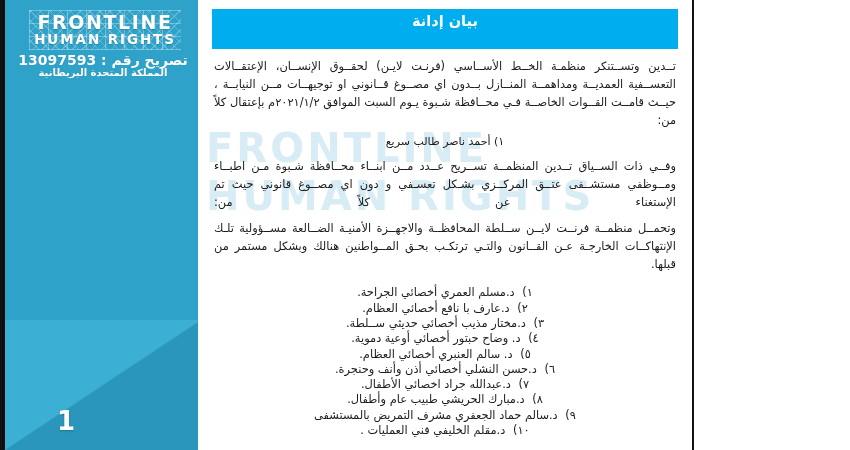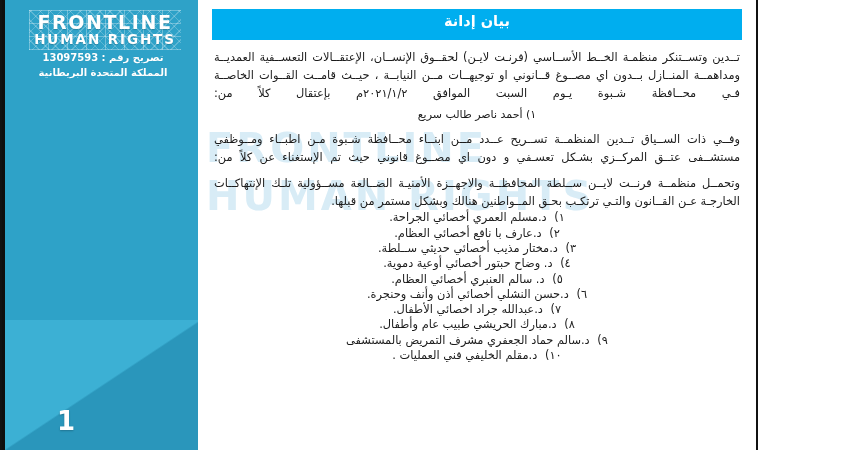--- a/index.html
+++ b/index.html
@@ -6,21 +6,21 @@
     margin: 0;
     padding: 0;
     background: #ffffff;
   }
   body {
     font-family: "DejaVu Sans", "Liberation Sans", sans-serif;
   }
 
   .page {
     position: relative;
-    width: 758px;
+    width: 694px;
     height: 450px;
     background: #ffffff;
     overflow: hidden;
     box-sizing: border-box;
     border-right: 2px solid #111111;
     border-left: 2px solid #111111;
   }
 
   
   .sidebar {
@@ -91,21 +91,21 @@
     position: absolute;
     left: 0;
     width: 196px;
     text-align: center;
     color: #ffffff;
     direction: rtl;
     font-family: "DejaVu Sans", sans-serif;
     font-weight: 700;
     text-shadow: 0 0 1px rgba(0,0,0,0.12);
   }
-  .sidebar-licence { top: 52px; font-size: 10px; }
+  .sidebar-licence { top: 52px; font-size: 14px; }
   .sidebar-country { top: 67px; font-size: 10px; }
 
   .page-number {
     position: absolute;
     left: 52px;
     bottom: 14px;
     color: #ffffff;
     font-family: "DejaVu Sans", sans-serif;
     font-weight: 700;
     font-size: 26px;
@@ -160,21 +160,21 @@
     direction: rtl;
   }
 
   .title-bar {
     background: #00aeef;
     color: #ffffff;
     text-align: center;
     font-family: "DejaVu Sans", sans-serif;
     font-weight: 700;
     font-size: 14.5px;
-    padding: 4px 0 11px 0;
+    padding: 4px 0 20px 0;
     letter-spacing: 0.5px;
   }
 
   .para {
     direction: rtl;
     text-align: justify;
     text-align-last: justify;
     font-family: "DejaVu Sans", sans-serif;
     font-size: 11.4px;
     line-height: 18px;
@@ -196,21 +196,21 @@
   .name-list li {
     font-family: "DejaVu Sans", sans-serif;
     font-size: 11px;
     line-height: 15.4px;
     color: #1b1b1b;
     text-align: center;
   }
 
   .doctor-list {
     list-style: none;
-    margin: 0 0 0 0;
+    margin: 12px 0 0 0;
     padding: 0;
     direction: rtl;
     position: relative;
     z-index: 2;
   }
   .doctor-list li {
     font-family: "DejaVu Sans", sans-serif;
     font-size: 11.4px;
     line-height: 15.3px;
     color: #1b1b1b;

